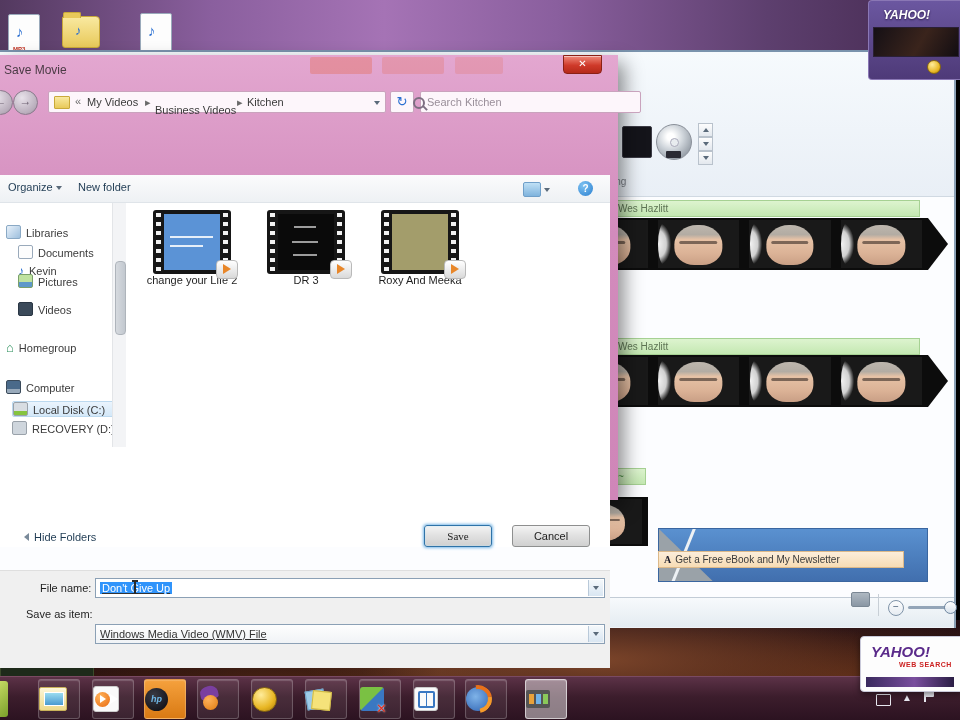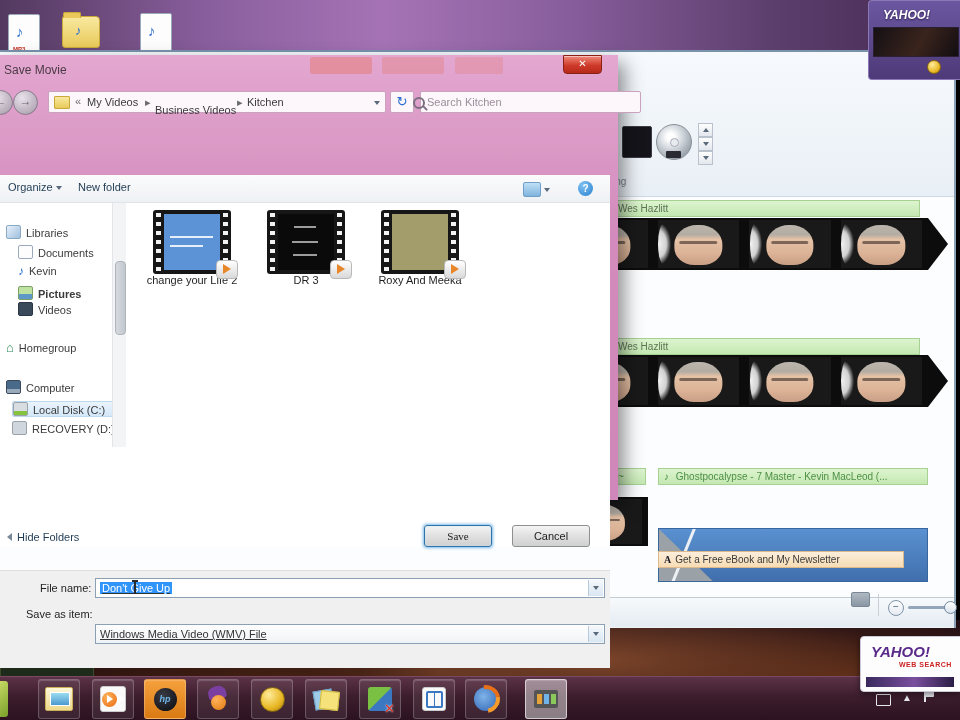--- a/index.html
+++ b/index.html
@@ -108,21 +108,21 @@
   .sel{background:#3094fb;color:#fff;padding:0 2px;}
   .btn{height:22px;border:1px solid #8e8f8f;border-radius:3px;background:linear-gradient(180deg,#f4f4f4,#e2e2e2 45%,#d0d0d0);font-size:11px;color:#222;text-align:center;line-height:20px;box-sizing:border-box;}
   .btn.default{border:1px solid #2f73a8;box-shadow:0 0 3px 1px #7ab8e8,inset 0 0 2px #bfe3f8;font-family:Liberation Serif, serif;}
   .ibeam{width:2px;height:14px;background:#2a2a2a;}
   .ibeam::before,.ibeam::after{content:"";position:absolute;left:-2px;width:6px;height:1.5px;background:#2a2a2a;}
   .ibeam::before{top:0;} .ibeam::after{bottom:0;}
   .mag{width:8px;height:8px;border:2px solid #7d6f82;border-radius:50%;position:relative;}
   .mag::after{content:"";position:absolute;width:6px;height:2px;background:#7d6f82;transform:rotate(45deg);right:-5px;bottom:-2px;}
   
   .taskbar{left:0;top:676px;width:960px;height:44px;background:linear-gradient(180deg,#5c3247 0%,#3c1d2c 45%,#2b1220 100%);border-top:1px solid #7a4a62;z-index:6;}
-  .tb-btn{position:absolute;top:2px;width:42px;height:40px;border-radius:3px;background:rgba(255,255,255,.07);border:1px solid rgba(255,255,255,.22);box-shadow:inset 0 1px 1px rgba(255,255,255,.18);display:flex;align-items:center;justify-content:center;box-sizing:border-box;}
+  .tb-btn{position:absolute;top:2px;width:42px;height:40px;border-radius:3px;background:rgba(255,255,255,.07);border:1px solid rgba(255,255,255,.22);box-shadow:inset 0 1px 1px rgba(255,255,255,.18);display:flex;align-items:center;box-sizing:border-box;}
   .tb-btn.hp{background:linear-gradient(180deg,#f5a13d,#d97a14);}
   .tb-btn.active{background:rgba(255,255,255,.45);border-color:rgba(255,255,255,.6);}
   .ic-gallery{width:26px;height:22px;background:linear-gradient(180deg,#fdf6d8,#edd98a);border:1px solid #c9b25a;border-radius:2px;position:relative;}
   .ic-gallery::after{content:"";position:absolute;left:4px;top:4px;width:18px;height:12px;background:linear-gradient(180deg,#9adcf0,#4a9ad0);border:1px solid #fff;}
   .ic-player{width:24px;height:24px;background:#fafafa;border-radius:3px;border:1px solid #ccc;display:flex;align-items:center;justify-content:center;}
   .ic-player::after{content:"";width:0;height:0;border-left:8px solid #fff;border-top:5px solid transparent;border-bottom:5px solid transparent;}
   .ic-player .orb{width:15px;height:15px;border-radius:50%;background:radial-gradient(circle at 35% 30%,#ffb25a,#e86a10);display:flex;align-items:center;justify-content:center;}
   .ic-player .orb::after{content:"";width:0;height:0;border-left:6px solid #fff;border-top:4px solid transparent;border-bottom:4px solid transparent;margin-left:2px;}
   .ic-hp{width:23px;height:23px;border-radius:50%;background:radial-gradient(circle at 38% 32%,#3a3a44,#0a0a10);color:#6fb8e8;font-weight:bold;font-style:italic;font-size:9px;text-align:center;line-height:23px;}
   .ic-purple{position:relative;width:24px;height:26px;}
@@ -230,24 +230,20 @@
 
   <div class="abs facestrip" style="left:460px;top:497px;width:188px;height:49px;">
     <div class="face">
         <div class="glare"></div>
       </div>
     <div class="face">
         <div class="glare"></div>
       </div>
   </div>
   <div class="abs clipbar musicbar" style="left:612px;top:468px;width:34px;"><span>~</span></div>
-  <div class="abs clipbar musicbar" style="left:658px;top:468px;width:270px;">
-    <span>♪</span>
-    <span style="margin-left:4px;">Ghostpocalypse - 7 Master - Kevin MacLeod (...</span>
-  </div>
   <div class="abs audioblock" style="left:658px;top:492px;width:270px;height:54px;">
     <div class="tri"></div>
     <div class="wline"></div>
   </div>
   <div class="abs captionbar" style="left:658px;top:551px;width:246px;">
     <span class="cap-a">A</span><span>Get a Free eBook and My Newsletter</span>
   </div>
 
   <div class="abs pill">
     <span style="display:flex;align-items:center;">
@@ -306,21 +302,21 @@
             <span class="views-ic"></span>
             <span class="caret"></span>
           </span>
         <span class="abs help" style="left:578px;top:6px;"><span>?</span></span>
       </div>
 
       <div class="abs" style="left:0;top:28px;width:112px;height:247px;">
         <div class="abs navitem" style="left:6px;top:22px;"><span class="mini" style="background:linear-gradient(135deg,#e8f1fa,#9dbfdd);border:1px solid #8aa9c5;"></span><span>Libraries</span></div>
         <div class="abs navitem" style="left:18px;top:42px;"><span class="mini" style="background:#fdfdfd;border:1px solid #9aaabb;"></span><span>Documents</span></div>
         <div class="abs navitem" style="left:18px;top:61px;"><span style="color:#2a6fd1;font-size:12px;margin-right:5px;">♪</span><span>Kevin</span></div>
-        <div class="abs navitem" style="left:18px;top:83px;font-weight:bold;"><span class="mini" style="background:linear-gradient(180deg,#bfe2a0 55%,#5e98c9 55%);border:1px solid #7aa06a;"></span><span>Pictures</span></div>
+        <div class="abs navitem" style="left:18px;top:71px;"><span class="mini" style="background:linear-gradient(180deg,#bfe2a0 55%,#5e98c9 55%);border:1px solid #7aa06a;"></span><span>Pictures</span></div>
         <div class="abs navitem" style="left:18px;top:99px;"><span class="mini" style="background:#3b4a5a;border:1px solid #2a3644;"></span><span>Videos</span></div>
         <div class="abs navitem" style="left:6px;top:137px;"><span style="color:#2a8f5a;font-size:13px;margin-right:5px;">⌂</span><span>Homegroup</span></div>
         <div class="abs navitem" style="left:6px;top:177px;"><span class="mini" style="background:linear-gradient(180deg,#4a6a8a 70%,#9ab 70%);border:1px solid #3a4a5a;"></span><span>Computer</span></div>
         <div class="abs navitem" style="left:12px;top:198px;width:104px;background:linear-gradient(180deg,#eaf4fd,#d4e8f8);border:1px solid #bcd9ef;border-radius:2px;"><span class="mini" style="background:linear-gradient(180deg,#d8dde2 68%,#86c440 68%);border:1px solid #9aa2aa;"></span><span>Local Disk (C:)</span></div>
         <div class="abs navitem" style="left:12px;top:218px;"><span class="mini" style="background:#cfd6dd;border:1px solid #9aa2aa;"></span><span>RECOVERY (D:)</span></div>
       </div>
 
       <div class="abs scroll">
           <div class="thumbbar"></div>
         </div>
@@ -365,21 +361,21 @@
         <div class="abs ibeam" style="left:134px;top:9px;"></div>
         <span class="abs" style="left:26px;top:37px;color:#1f1f1f;">Save as item:</span>
         <div class="abs combo" style="left:95px;top:33px;width:510px;height:20px;background:linear-gradient(180deg,#fefefe,#f0f3f6);">
           <span>Windows Media Video (WMV) File</span>
           <span class="drop">
               <span class="caret" style="margin:0;"></span>
             </span>
         </div>
       </div>
 
-      <span class="abs" style="left:7px;top:356px;color:#1f3b53;display:flex;align-items:center;text-align:right;">
+      <span class="abs" style="left:24px;top:356px;color:#1f3b53;display:flex;align-items:center;text-align:right;">
         <span style="width:0;height:0;border-top:4px solid transparent;border-bottom:4px solid transparent;border-right:5px solid #7a8a9a;margin-right:5px;"></span>
         <span>Hide Folders</span>
       </span>
       <div class="abs btn default" style="left:424px;top:350px;width:68px;"><span>Save</span></div>
       <div class="abs btn" style="left:512px;top:350px;width:78px;"><span>Cancel</span></div>
     </div>
   </div>
 
   <div class="abs taskbar">
     <div class="abs" style="left:-6px;top:4px;width:14px;height:36px;background:linear-gradient(135deg,#cfe06a,#7aa02a);border-radius:3px;"></div>

